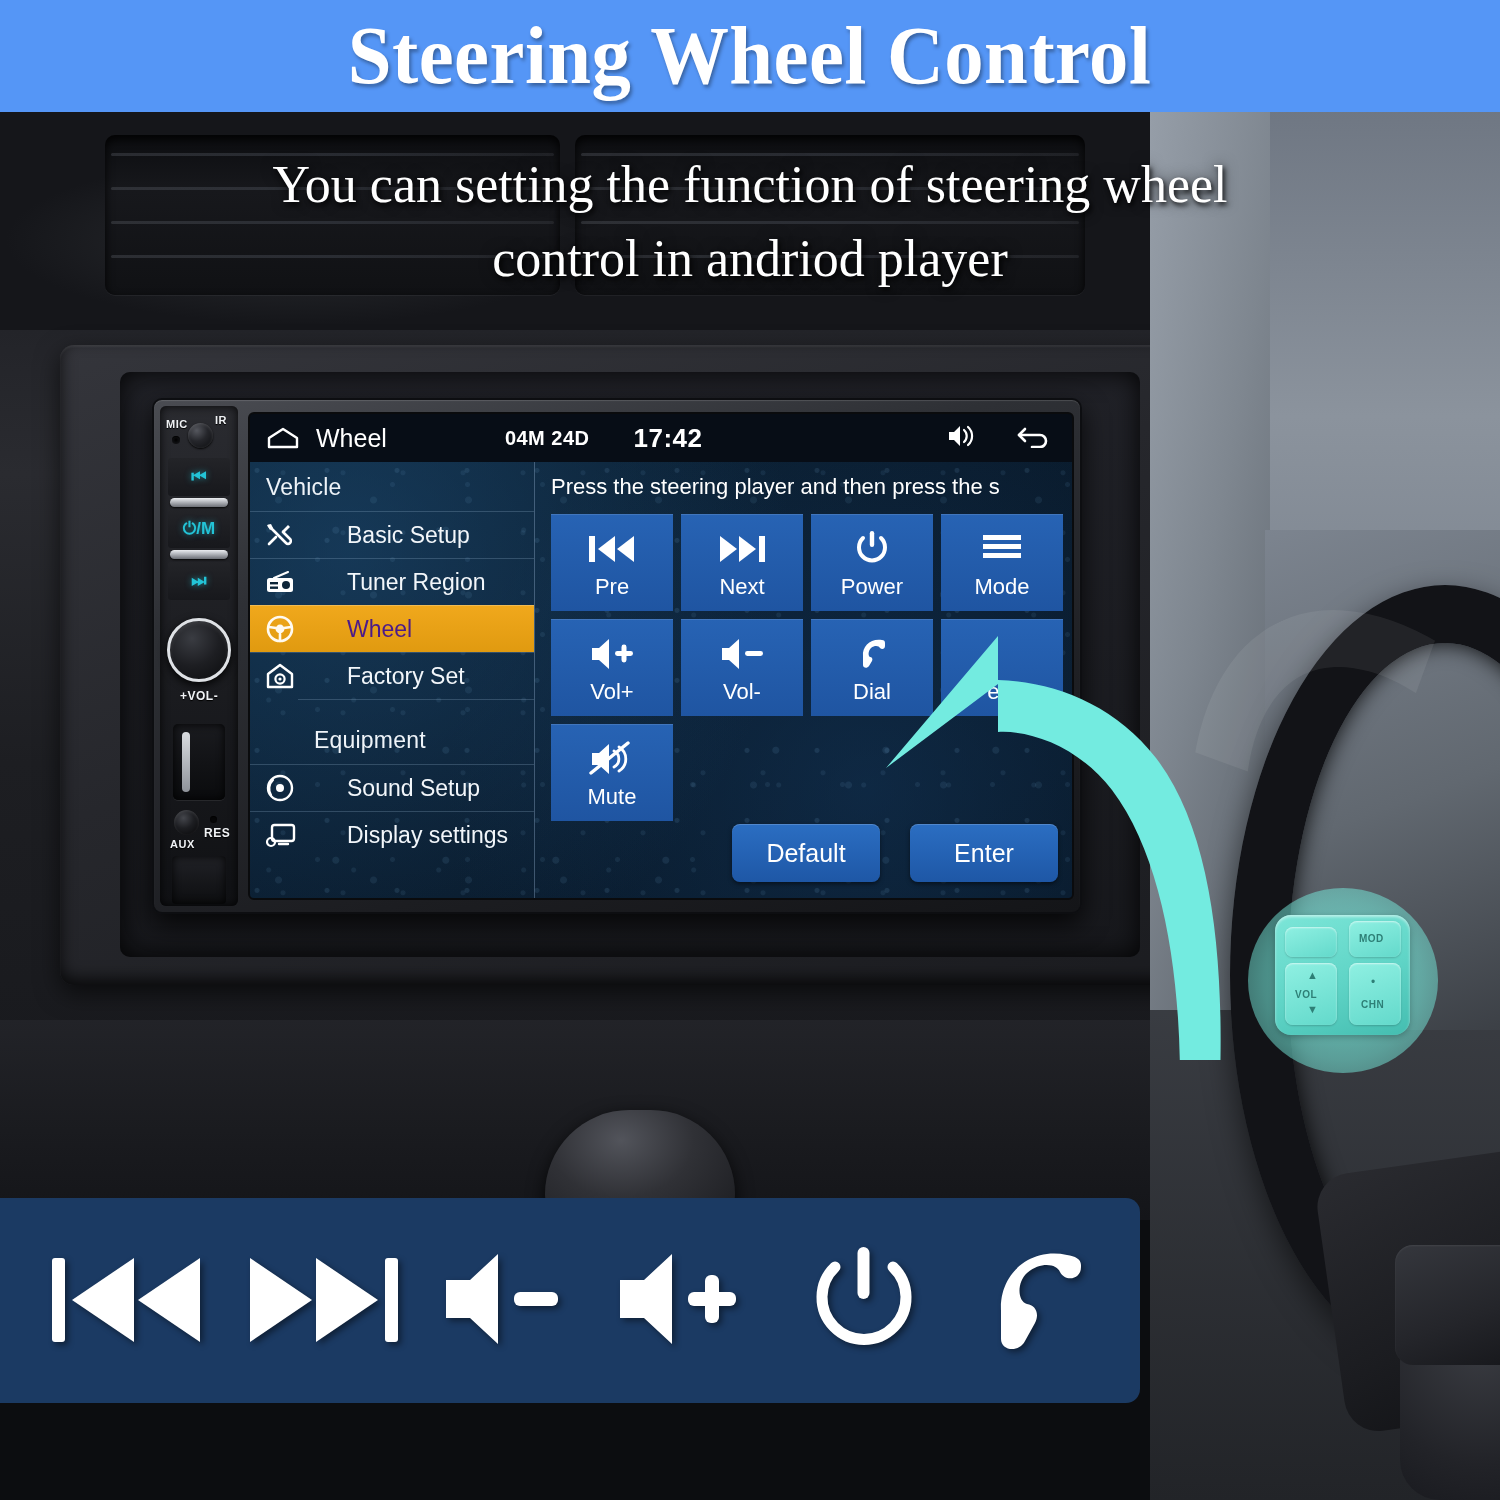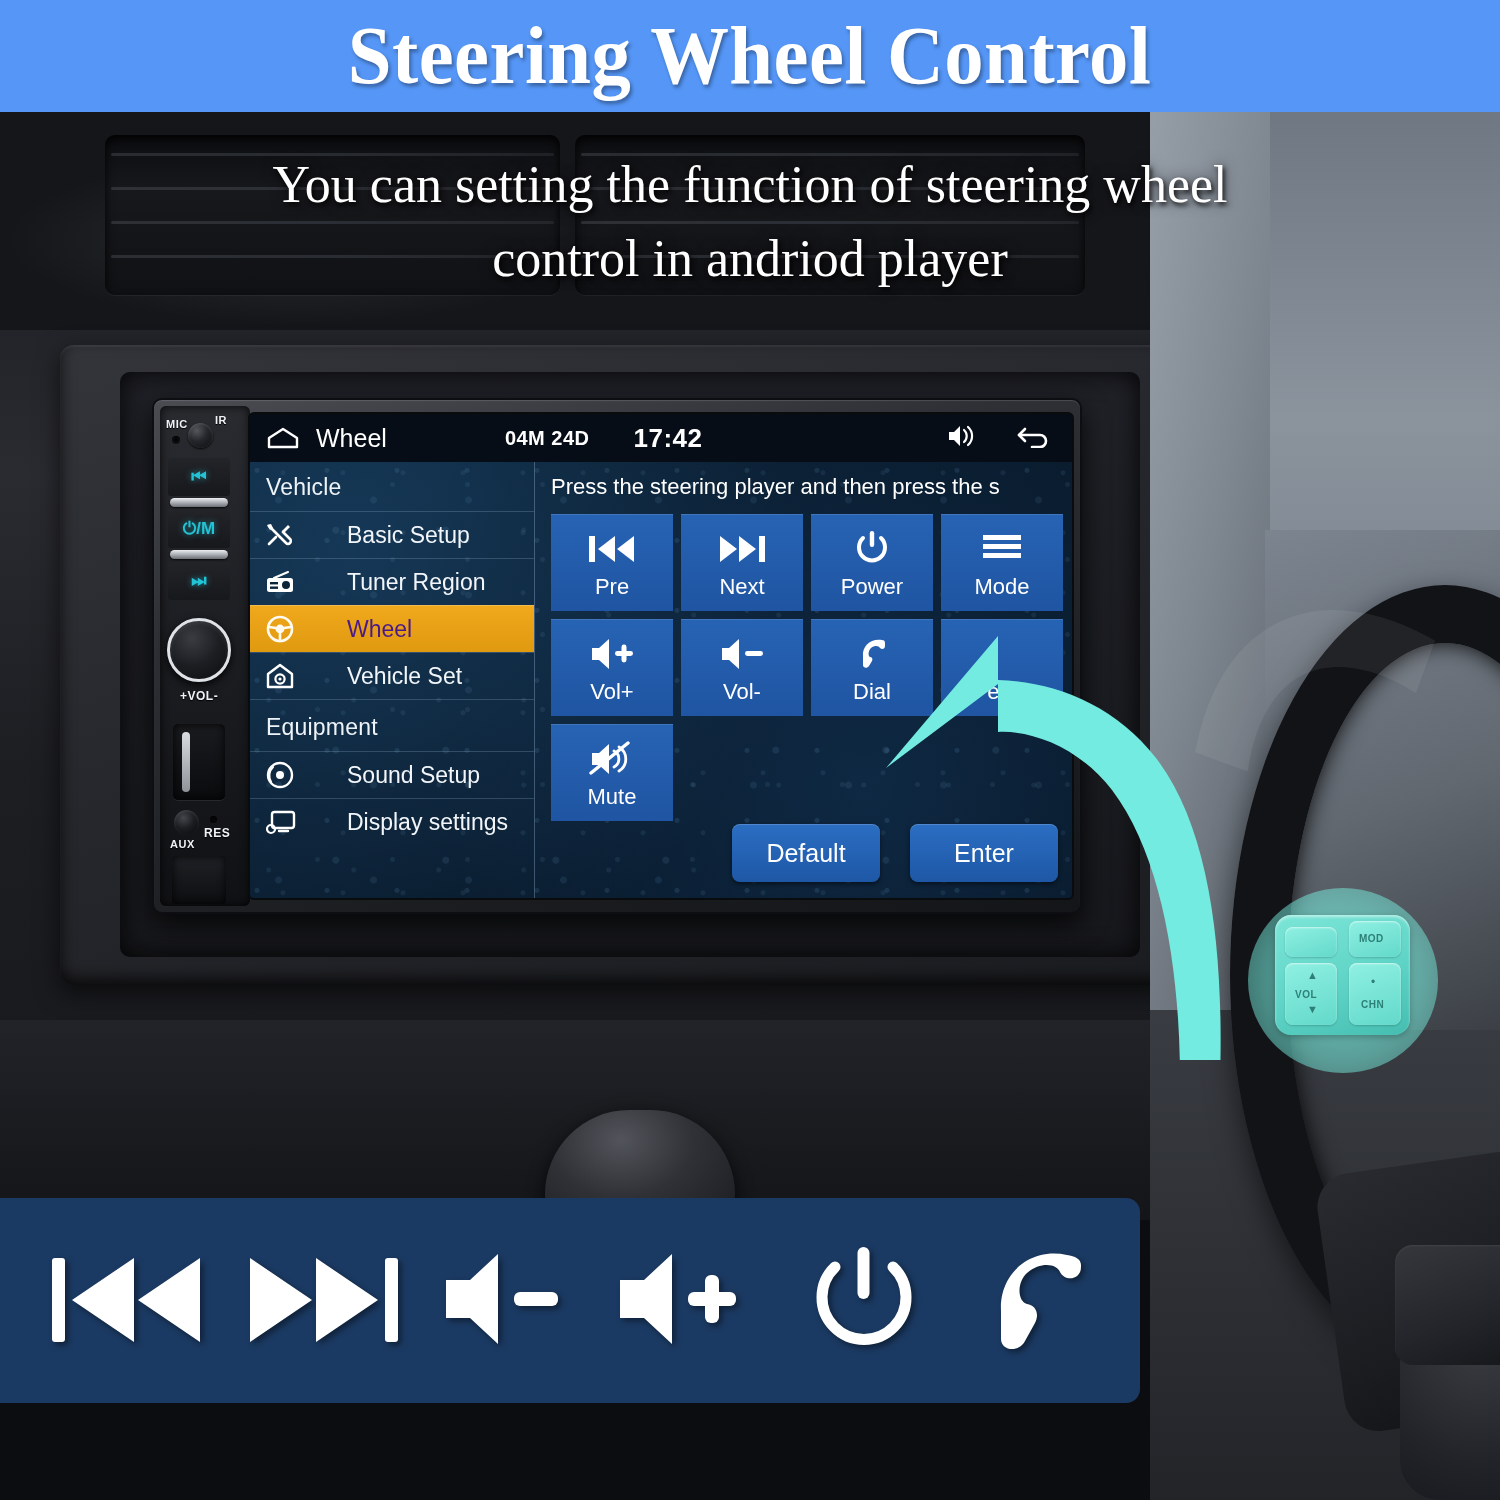--- a/index.html
+++ b/index.html
@@ -140,21 +140,21 @@
   
   .head-unit {
     position:absolute; left:152px; top:398px; width:930px; height:516px;
     z-index:20;
     background:linear-gradient(165deg,#4a4c52 0%, #2e3035 30%, #1c1d21 75%, #141518 100%);
     border-radius:10px;
     box-shadow: 0 10px 26px rgba(0,0,0,.75), inset 0 1px 1px rgba(255,255,255,.14);
     border:2px solid #0d0e11;
   }
   .hu-left {
-    position:absolute; left:6px; top:6px; width:90px; height:500px;
+    position:absolute; left:6px; top:6px; width:78px; height:500px;
     background:linear-gradient(180deg,#2a2b30 0%, #1c1d21 50%, #101114 100%);
     border-radius:6px;
     box-shadow: inset 0 0 10px rgba(0,0,0,.85);
   }
   .hu-label {
     position:absolute; color:#f0f2f5; font-size:11px; font-weight:bold; letter-spacing:.5px;
     text-shadow:0 1px 1px #000;
   }
   .mic-hole {
     position:absolute; left:12px; top:30px; width:8px; height:8px; border-radius:50%;
@@ -283,21 +283,21 @@
     width:42px; display:flex; align-items:center; justify-content:flex-start;
     color:#fff;
   }
   .menu-item .mi-label { margin-left:4px; }
   .menu-item.active {
     background:linear-gradient(180deg,#f0a81c 0%, #e09a10 100%);
     border-top-color:rgba(255,220,150,.5);
   }
   .menu-item.active .mi-label { color:#4b1a8a; font-weight:500; }
   .menu-item.active .mi-icon { color:#fff6e0; }
-  .sb-group.second { padding-top:14px; border-top:1px solid rgba(150,180,210,.26); }
+  .sb-group.second { padding-top:27px; border-top:1px solid rgba(150,180,210,.26);margin-left:48px; }
 
   
   .pane {
     position:relative; flex:1; z-index:2; padding:0;
   }
   .pane-hint {
     color:#ffffff; font-size:22px; font-weight:500;
     padding:12px 0 0 16px;
     white-space:nowrap; overflow:hidden;
   }
@@ -521,21 +521,21 @@
         </div>
 
         <div class="menu-item">
           <span class="mi-icon">
             <svg width="28" height="26" viewBox="0 0 28 26">
               <path d="M2 11 L14 2 L26 11 L26 24 L2 24 Z" fill="none" stroke="#fff" stroke-width="2.4" stroke-linejoin="round"></path>
               <circle cx="14" cy="16" r="4.6" fill="none" stroke="#fff" stroke-width="2.2"></circle>
               <circle cx="14" cy="16" r="1.6" fill="#fff"></circle>
             </svg>
           </span>
-          <span class="mi-label">Vehicle Set</span>
+          <span class="mi-label">Factory Set</span>
         </div>
 
         <div class="sb-group second">Equipment</div>
 
         <div class="menu-item">
           <span class="mi-icon">
             <svg width="28" height="28" viewBox="0 0 28 28">
               <circle cx="14" cy="14" r="12" fill="none" stroke="#fff" stroke-width="2.4"></circle>
               <circle cx="14" cy="14" r="4" fill="#fff"></circle>
               <path d="M5 21 A12 12 0 0 1 7 6" fill="none" stroke="#fff" stroke-width="2.2" stroke-linecap="round"></path>

